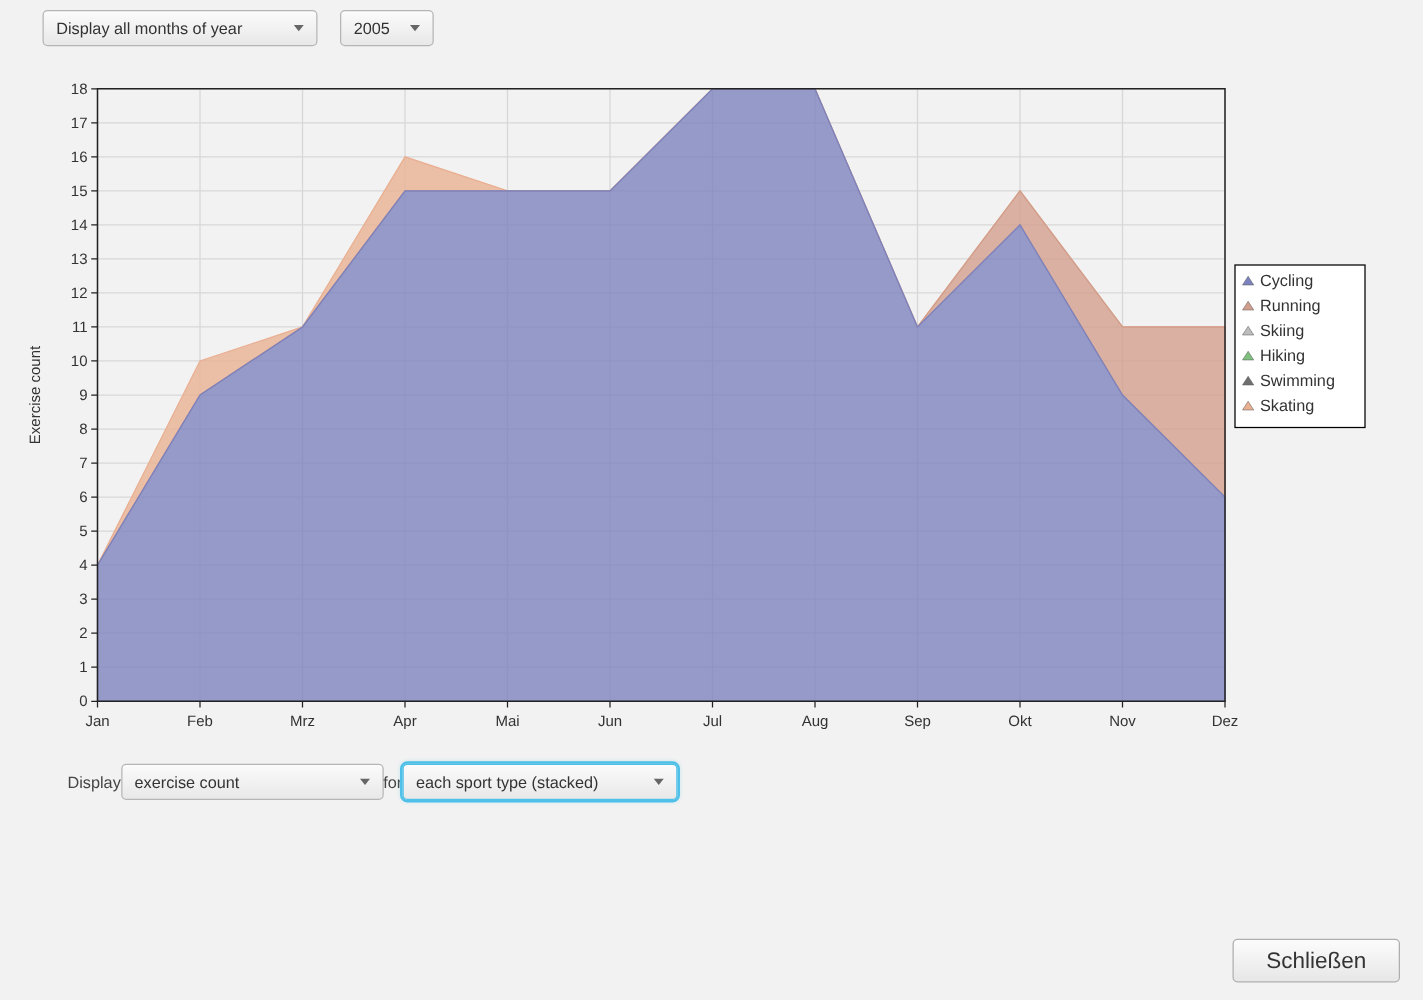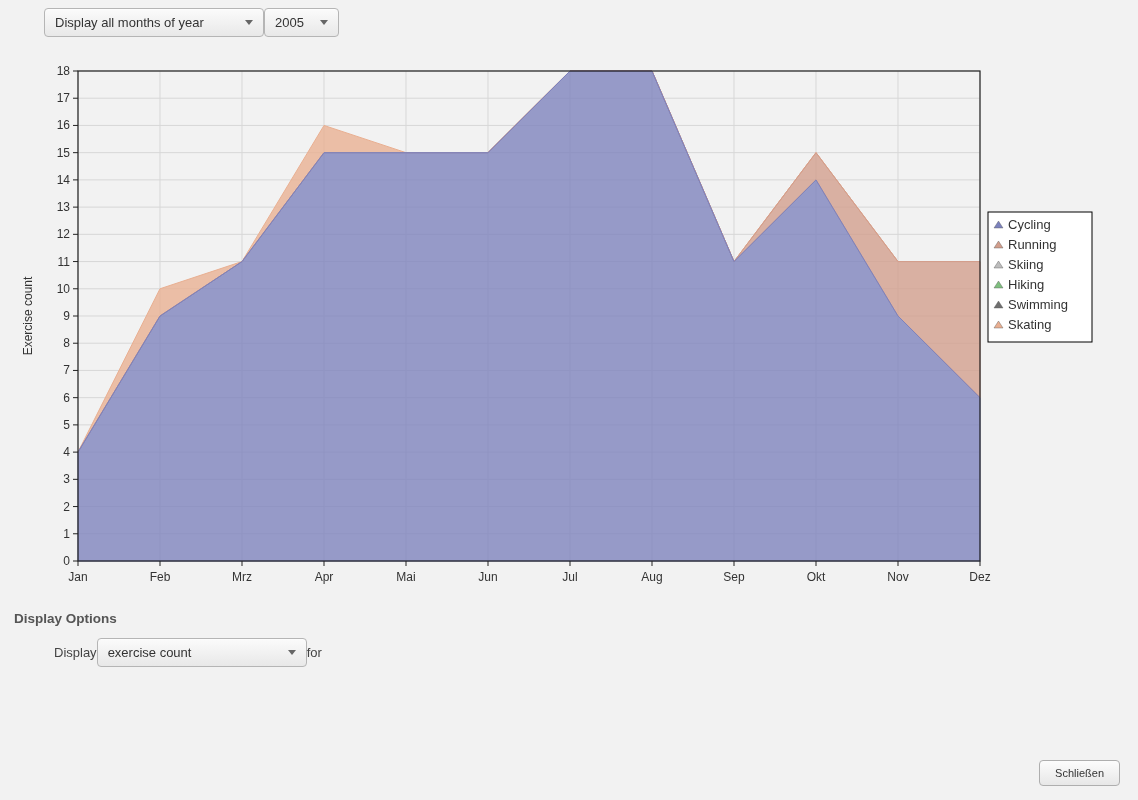--- a/index.html
+++ b/index.html
@@ -19,21 +19,22 @@
   }
   .section-title {
     font-weight: 700;
     color: #555;
     margin: 2px 0 12px 0;
     font-size: 13.5px;
   }
   .ctrl-row {
     display: flex;
     align-items: center;
-    margin-left: 30px;
+    gap: 18px;
+    margin-left: 20px;
     margin-bottom: 10px;
   }
   .ctrl-row.options {
     margin-left: 40px;
     gap: 0;
   }
   .label-inline {
     color: #444;
   }
   .dropdown {
@@ -60,27 +61,27 @@
   .dropdown .chev {
     width: 0; height: 0;
     border-left: 4px solid transparent;
     border-right: 4px solid transparent;
     border-top: 5px solid #666;
     margin-left: 6px;
   }
   .button {
     display: inline-flex;
     align-items: center;
-    padding: 6px 15px;
+    padding: 6px 26px;
     background: linear-gradient(#fcfcfc, #e7e7e7);
     border: 1px solid #aeaeae;
     border-radius: 4px;
     color: #333;
     cursor: pointer;
-    font-size: 11px;
+    font-size: 18px;
   }
   .close-row {
     position: absolute;
     right: 18px;
     bottom: 14px;
   }
 
   
   .chart-wrap {
     margin: 0 14px 10px 14px;
@@ -246,28 +247,31 @@
         <text x="994" y="228">Hiking</text>
         <path d="M 980 247 L 989 247 L 984.5 240 Z" fill="#6f6f6f" stroke="#555" stroke-width="0.4"></path>
         <text x="994" y="248">Swimming</text>
         <path d="M 980 267 L 989 267 L 984.5 260 Z" fill="#e9af91" stroke="#555" stroke-width="0.4"></path>
         <text x="994" y="268">Skating</text>
       </g>
     </svg>
 </div>
 
 <div class="panel" style="padding-top:0">
-  <div class="section-title">Display Options</div>
   <div class="ctrl-row options">
     <span class="label-inline">Display</span>
     <div class="dropdown" style="min-width:210px">
       <span>exercise count</span>
       <span class="chev"></span>
     </div>
     <span class="label-inline">for</span>
+    <div class="dropdown focused" style="min-width:220px">
+      <span>each sport type (stacked)</span>
+      <span class="chev"></span>
+    </div>
   </div>
 </div>
 
 <div class="close-row">
   <div class="button">
     <span>Schließen</span>
   </div>
 </div>
 
 </body></html>

